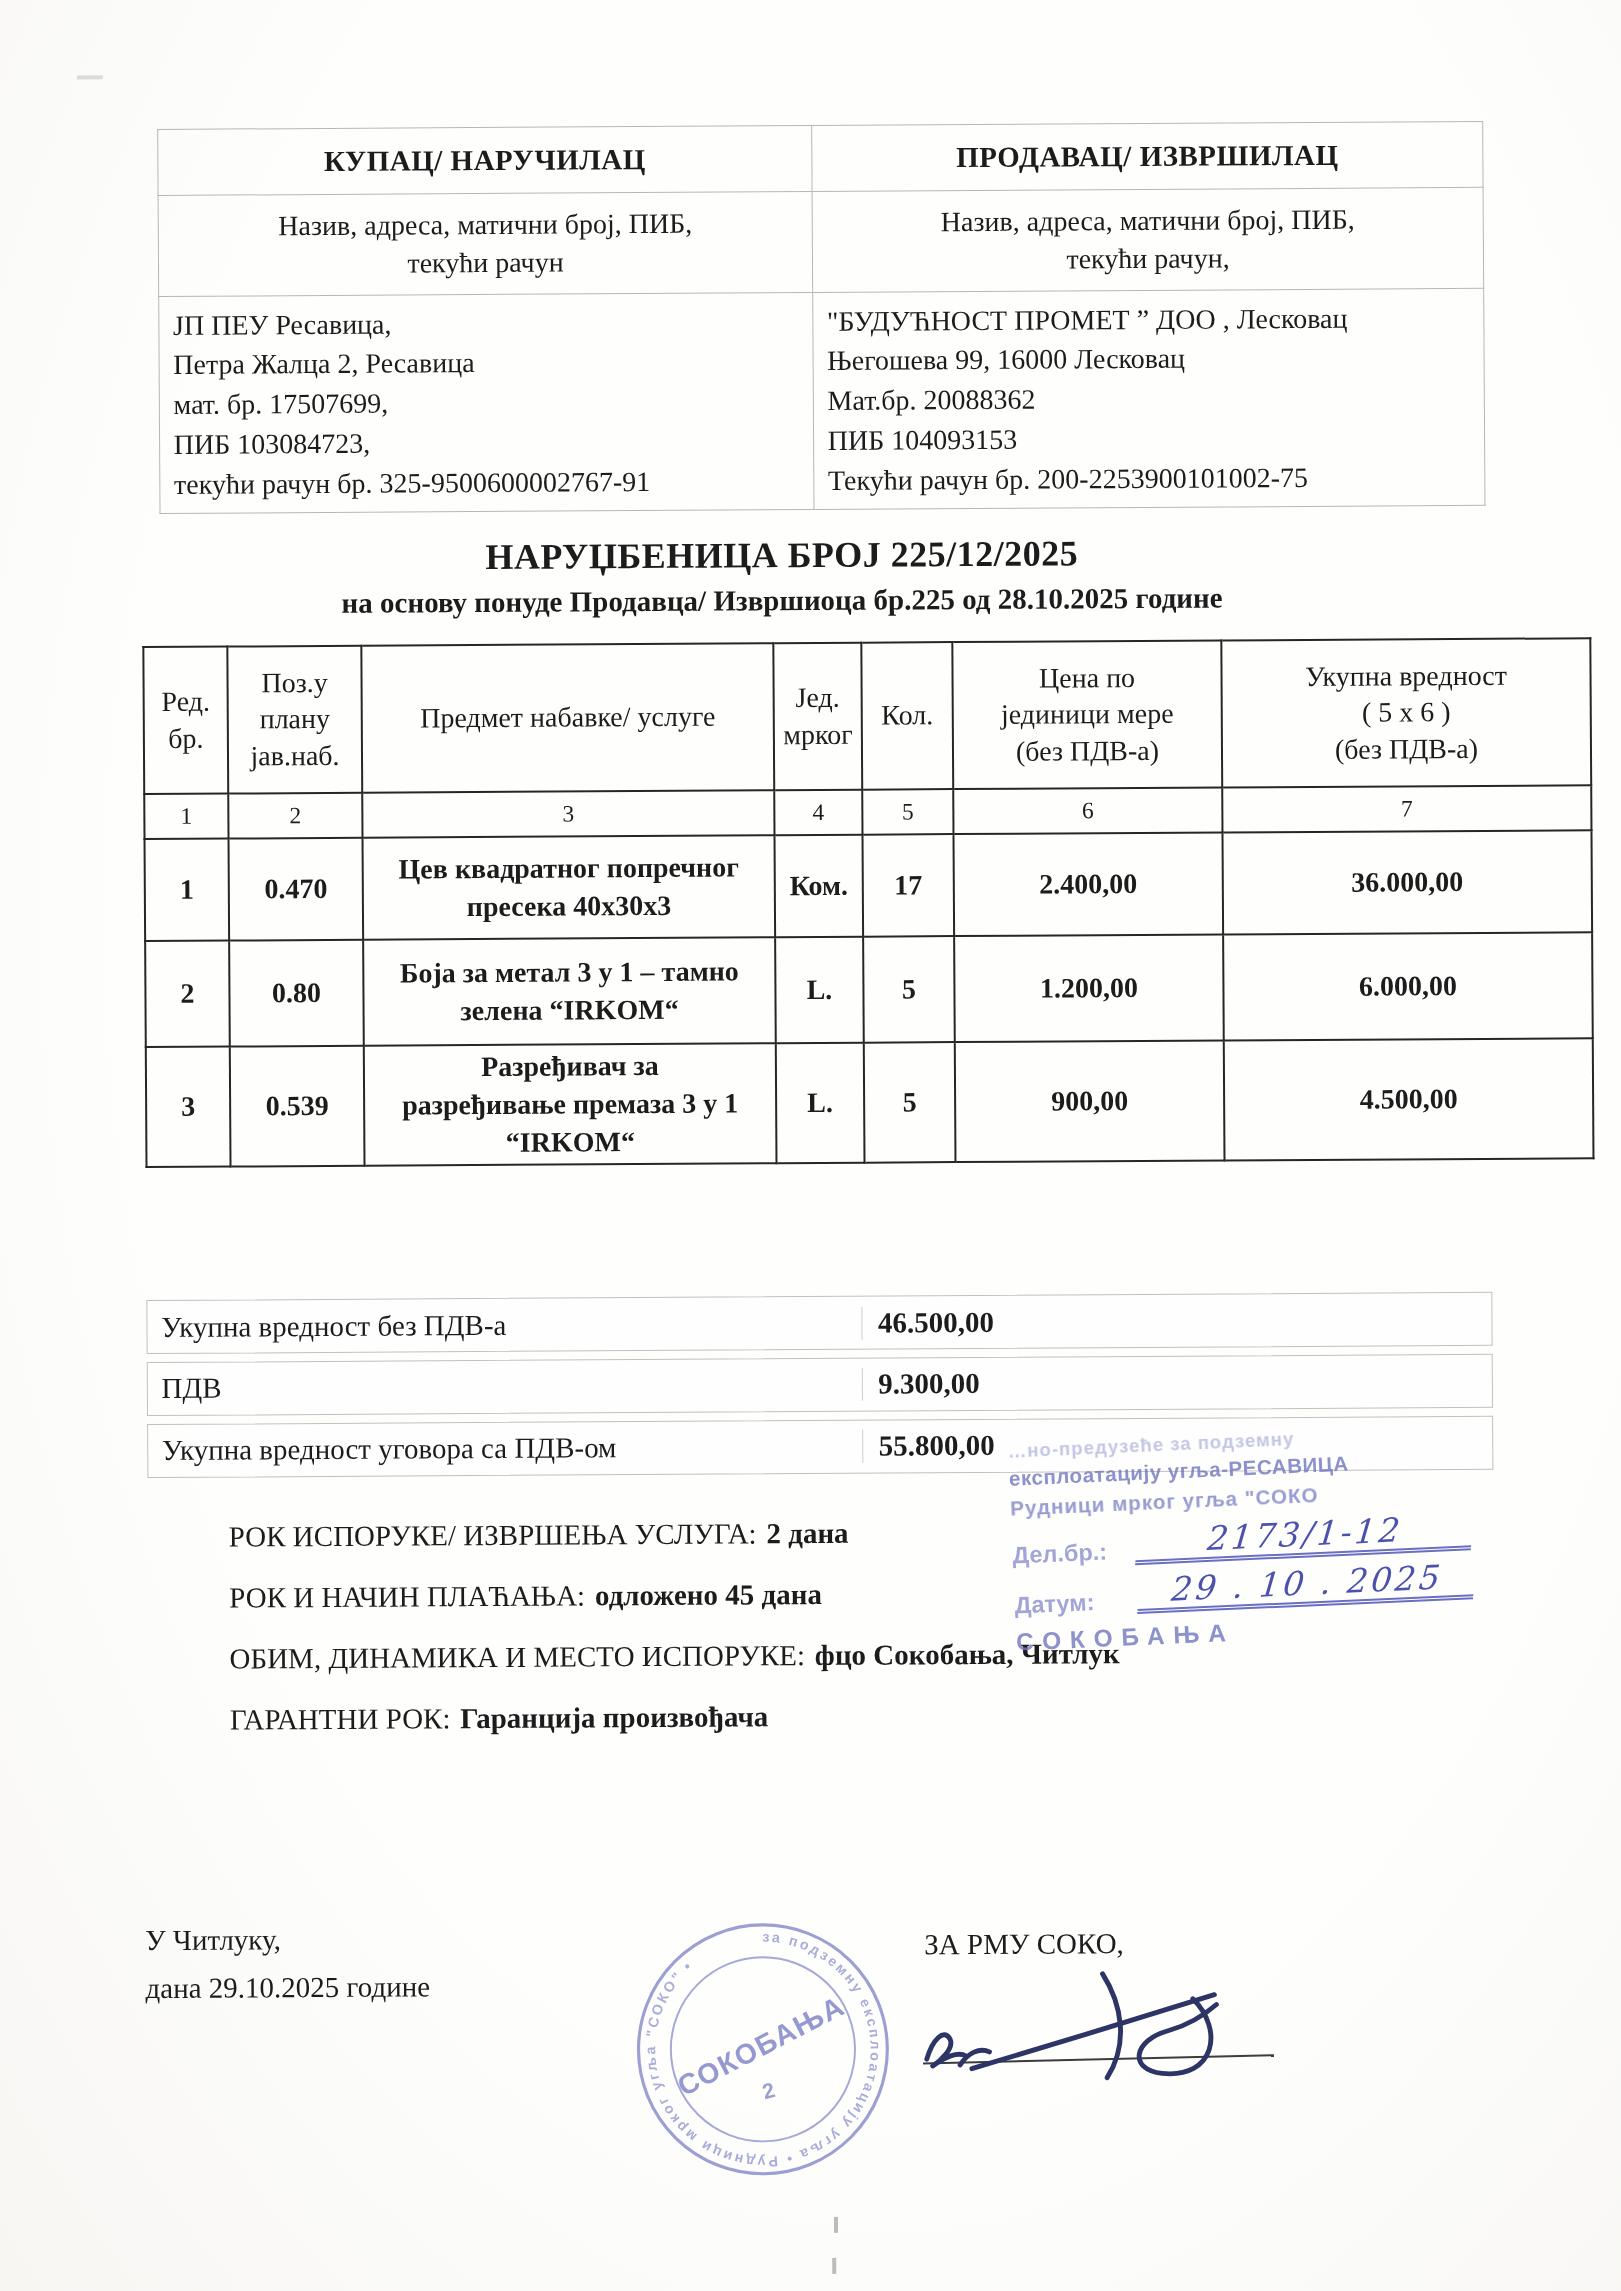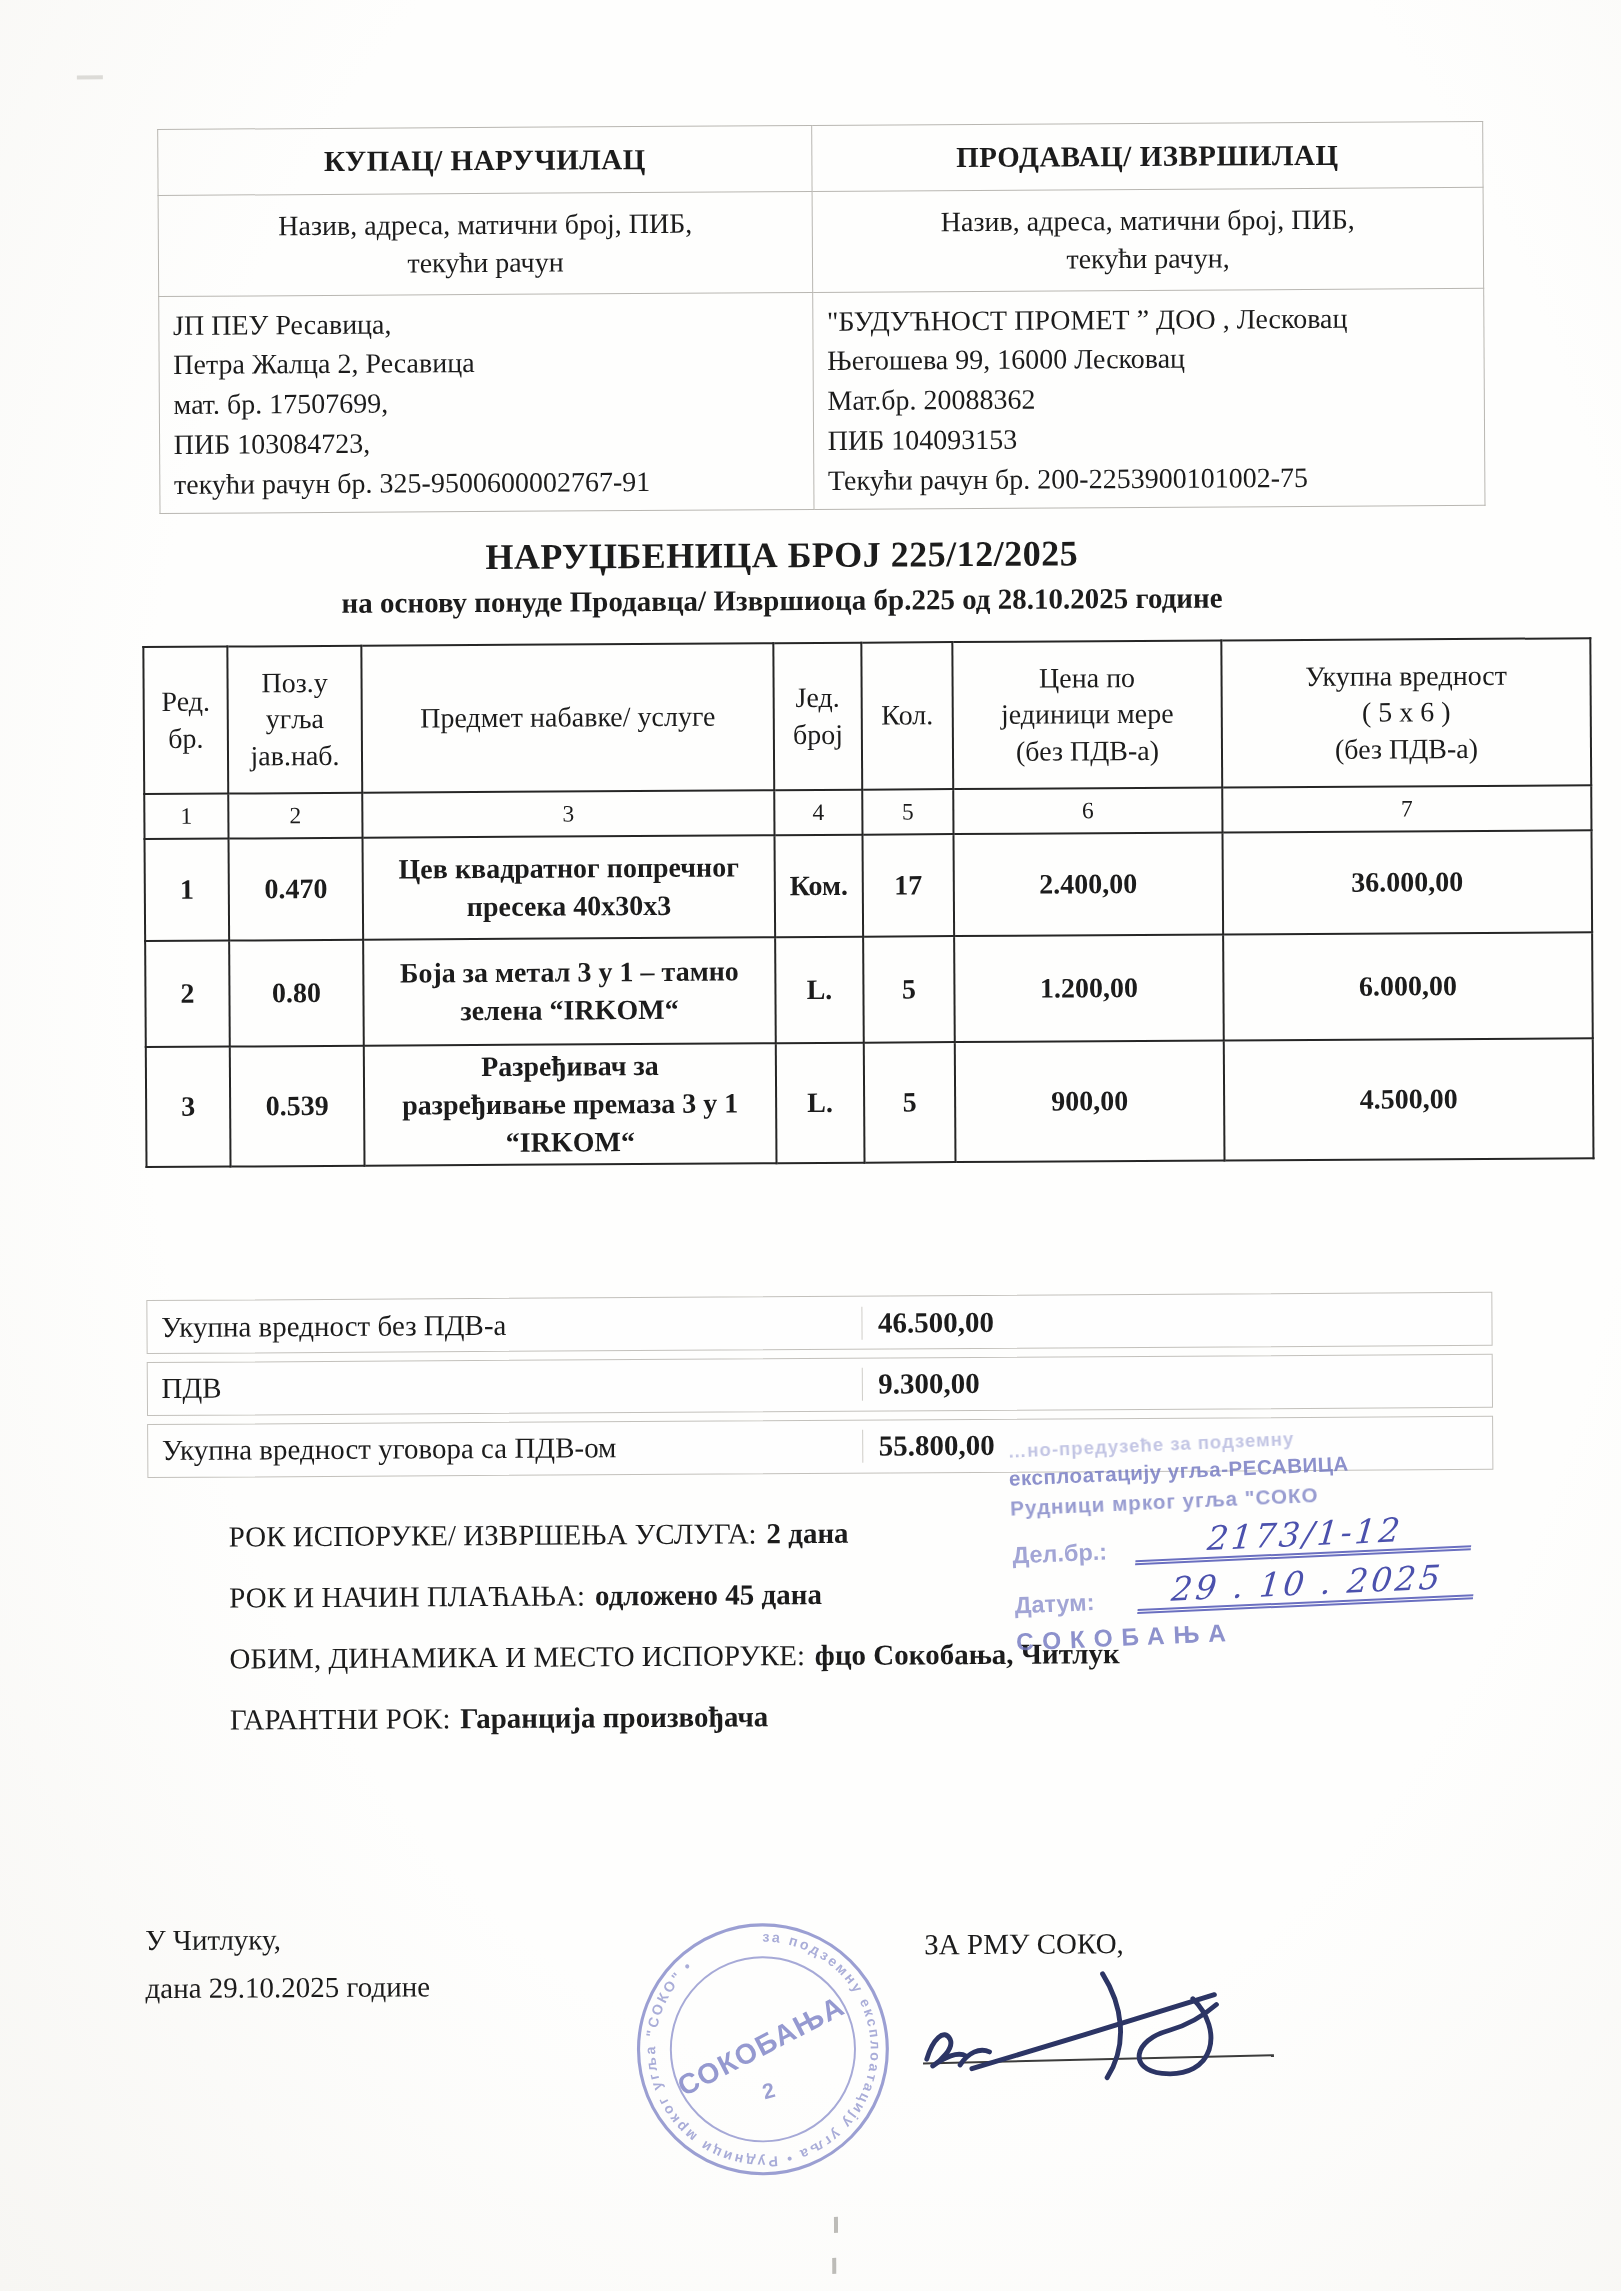--- a/index.html
+++ b/index.html
@@ -149,25 +149,25 @@
           <col class="c4">
         <col class="c5">
           <col class="c6">
           <col class="c7">
       </colgroup>
       <tbody>
           <tr>
         <td class="th">Ред.
 бр.</td>
         <td class="th">Поз.у
-угља
+плану
 јав.наб.</td>
         <td class="th">Предмет набавке/ услуге</td>
         <td class="th">Јед.
-број</td>
+мрког</td>
         <td class="th">Кол.</td>
         <td class="th">Цена по
 јединици мере
 (без ПДВ-а)</td>
         <td class="th">Укупна вредност
 ( 5 x 6 )
 (без ПДВ-а)</td>
       </tr>
       <tr>
         <td class="num">1</td>

